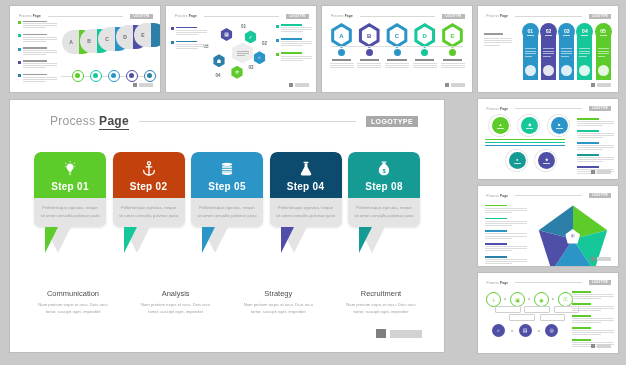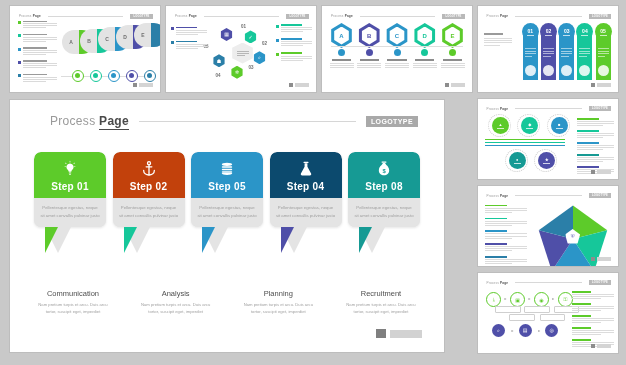--- a/index.html
+++ b/index.html
@@ -940,21 +940,21 @@
     <div class="captions">
       <div class="caption">
         <div class="caption-title">Communication</div>
         <div class="caption-text">Nam pretium turpis et arcu. Duis arcu tortor, suscipit eget, imperdiet</div>
       </div>
       <div class="caption">
         <div class="caption-title">Analysis</div>
         <div class="caption-text">Nam pretium turpis et arcu. Duis arcu tortor, suscipit eget, imperdiet</div>
       </div>
       <div class="caption">
-        <div class="caption-title">Planning</div>
+        <div class="caption-title">Strategy</div>
         <div class="caption-text">Nam pretium turpis et arcu. Duis arcu tortor, suscipit eget, imperdiet</div>
       </div>
       <div class="caption">
         <div class="caption-title">Recruitment</div>
         <div class="caption-text">Nam pretium turpis et arcu. Duis arcu tortor, suscipit eget, imperdiet</div>
       </div>
     </div>
 
     <div class="main-foot">
       <div class="sq"></div>

